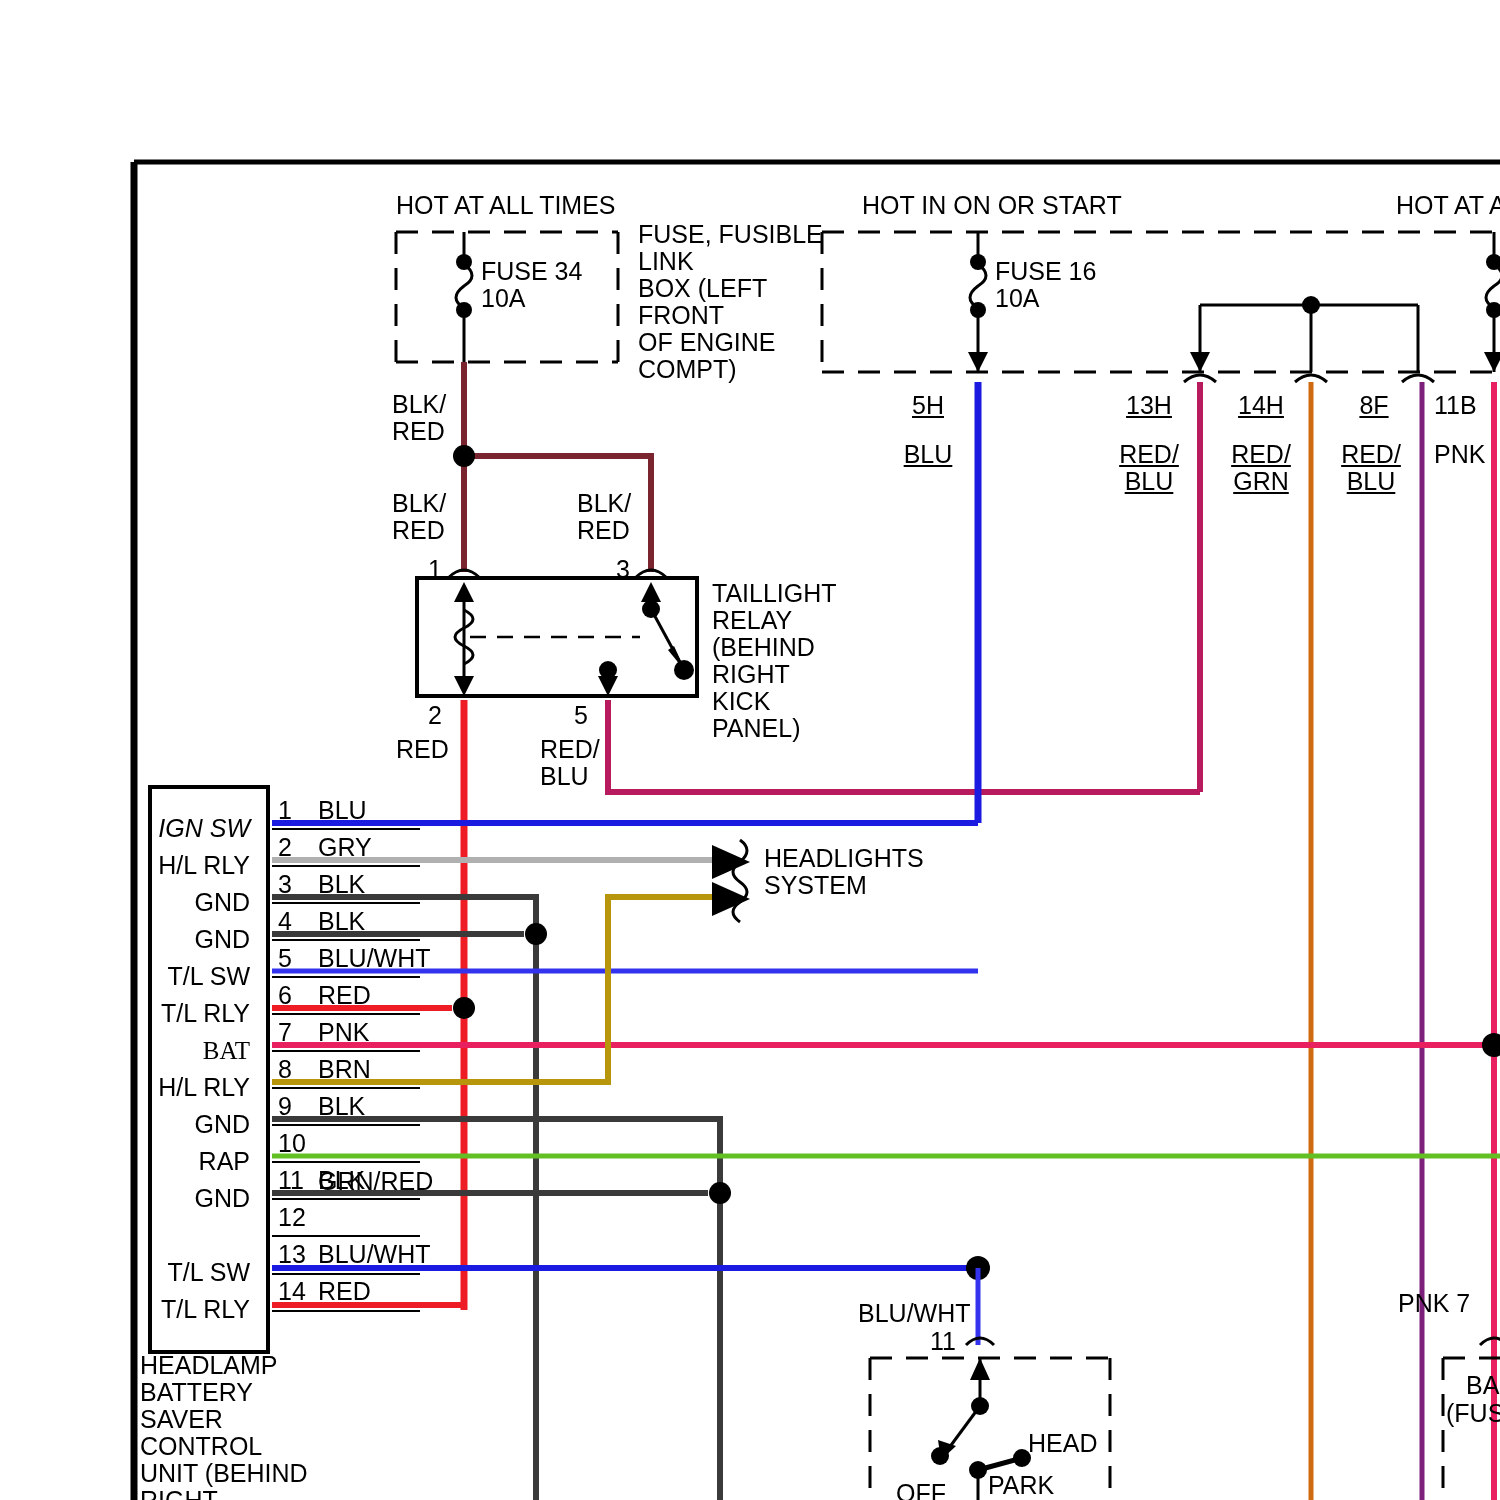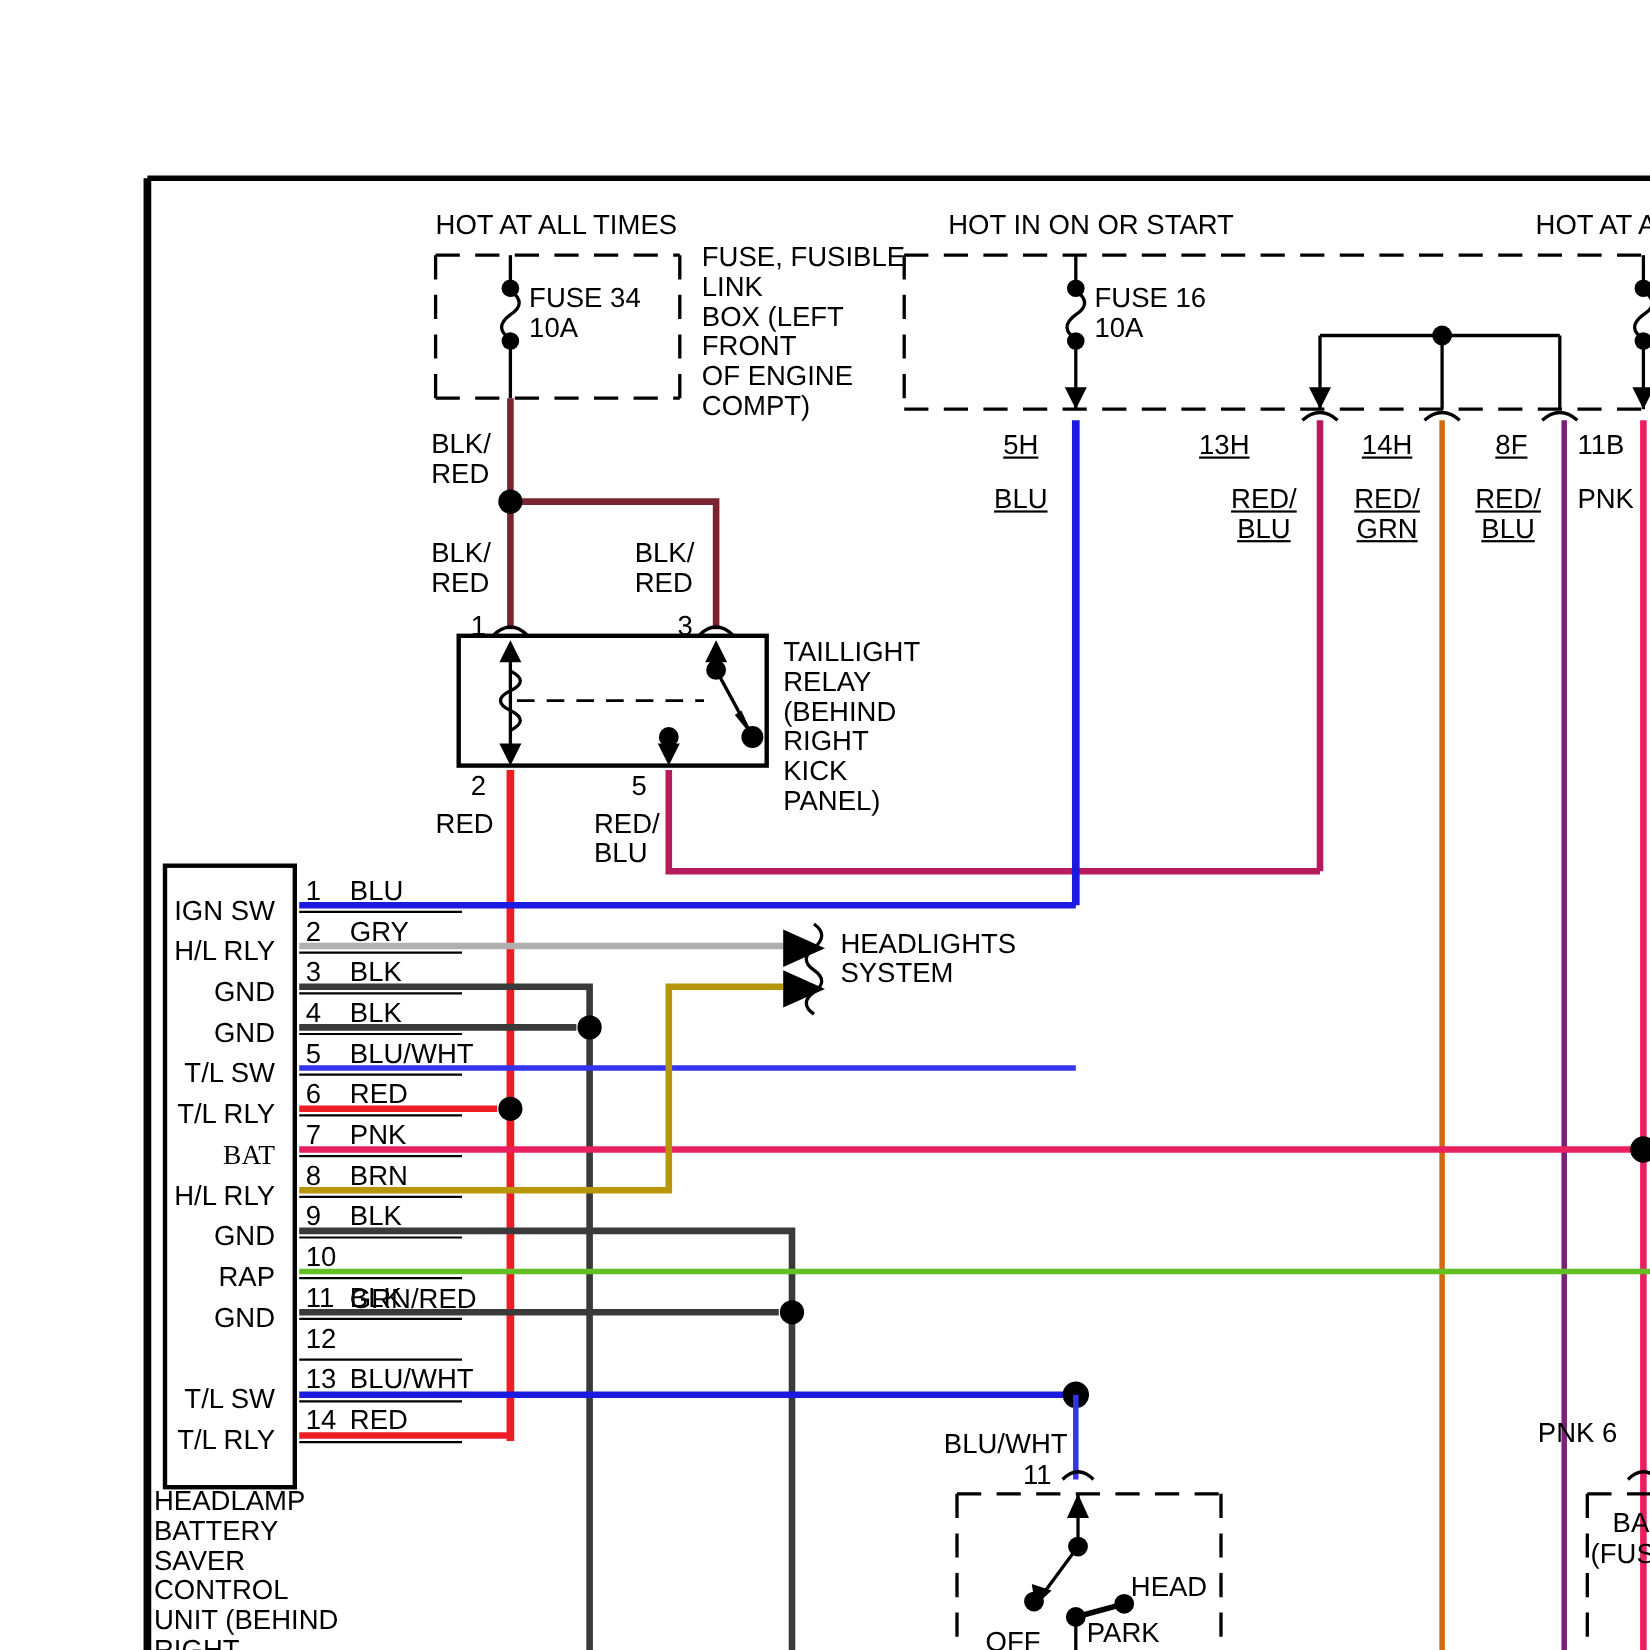--- a/index.html
+++ b/index.html
@@ -220,21 +220,21 @@
 <div class="lbl" style="left:712px;top:580px;">TAILLIGHT
 RELAY
 (BEHIND
 RIGHT
 KICK
 PANEL)</div>
 
 <div class="lbl c" style="left:898px;top:392px;width:60px;">5H</div>
 <div class="lbl c" style="left:898px;top:441px;width:60px;">BLU</div>
 
-<div class="lbl c" style="left:1082px;top:392px;width:62px;">13H</div>
+<div class="lbl c" style="left:1118px;top:392px;width:62px;">13H</div>
 <div class="lbl c" style="left:1118px;top:441px;width:62px;">RED/
 BLU</div>
 
 <div class="lbl c" style="left:1230px;top:392px;width:62px;">14H</div>
 <div class="lbl c" style="left:1230px;top:441px;width:62px;">RED/
 GRN</div>
 
 <div class="lbl c" style="left:1346px;top:392px;width:56px;">8F</div>
 <div class="lbl c" style="left:1336px;top:441px;width:70px;">RED/
 BLU</div>
@@ -244,36 +244,36 @@
 
 <div class="lbl" style="left:764px;top:845px;">HEADLIGHTS
 SYSTEM</div>
 
 <div class="lbl" style="left:858px;top:1300px;">BLU/WHT</div>
 <div class="lbl" style="left:930px;top:1328px;">11</div>
 <div class="lbl" style="left:896px;top:1480px;">OFF</div>
 <div class="lbl" style="left:1028px;top:1430px;">HEAD</div>
 <div class="lbl" style="left:988px;top:1472px;">PARK</div>
 
-<div class="lbl" style="left:1398px;top:1290px;">PNK 6</div>
+<div class="lbl" style="left:1398px;top:1290px;">PNK 7</div>
 
 <div class="lbl" style="left:1466px;top:1372px;">BA</div>
 <div class="lbl" style="left:1446px;top:1400px;">(FUS</div>
 
 <div class="lbl" style="left:140px;top:1352px;">HEADLAMP
 BATTERY
 SAVER
 CONTROL
 UNIT (BEHIND
 RIGHT</div>
 
 <div id="pin-rows">
       <div class="lbl" style="left: 278px; top: 797px;">1</div>
       <div class="lbl" style="left: 318px; top: 797px;">BLU</div>
-      <div class="lbl r" style="left: 100px; top: 815px; width: 150px;">IGN SW</div>
+      <div class="lbl r" style="left: 100px; top: 815px; width: 150px; font-style: italic;">IGN SW</div>
       <div class="lbl" style="left: 278px; top: 834px;">2</div>
       <div class="lbl" style="left: 318px; top: 834px;">GRY</div>
       <div class="lbl r" style="left: 100px; top: 852px; width: 150px;">H/L RLY</div>
       <div class="lbl" style="left: 278px; top: 871px;">3</div>
       <div class="lbl" style="left: 318px; top: 871px;">BLK</div>
       <div class="lbl r" style="left: 100px; top: 889px; width: 150px;">GND</div>
       <div class="lbl" style="left: 278px; top: 908px;">4</div>
       <div class="lbl" style="left: 318px; top: 908px;">BLK</div>
       <div class="lbl r" style="left: 100px; top: 926px; width: 150px;">GND</div>
       <div class="lbl" style="left: 278px; top: 945px;">5</div>

